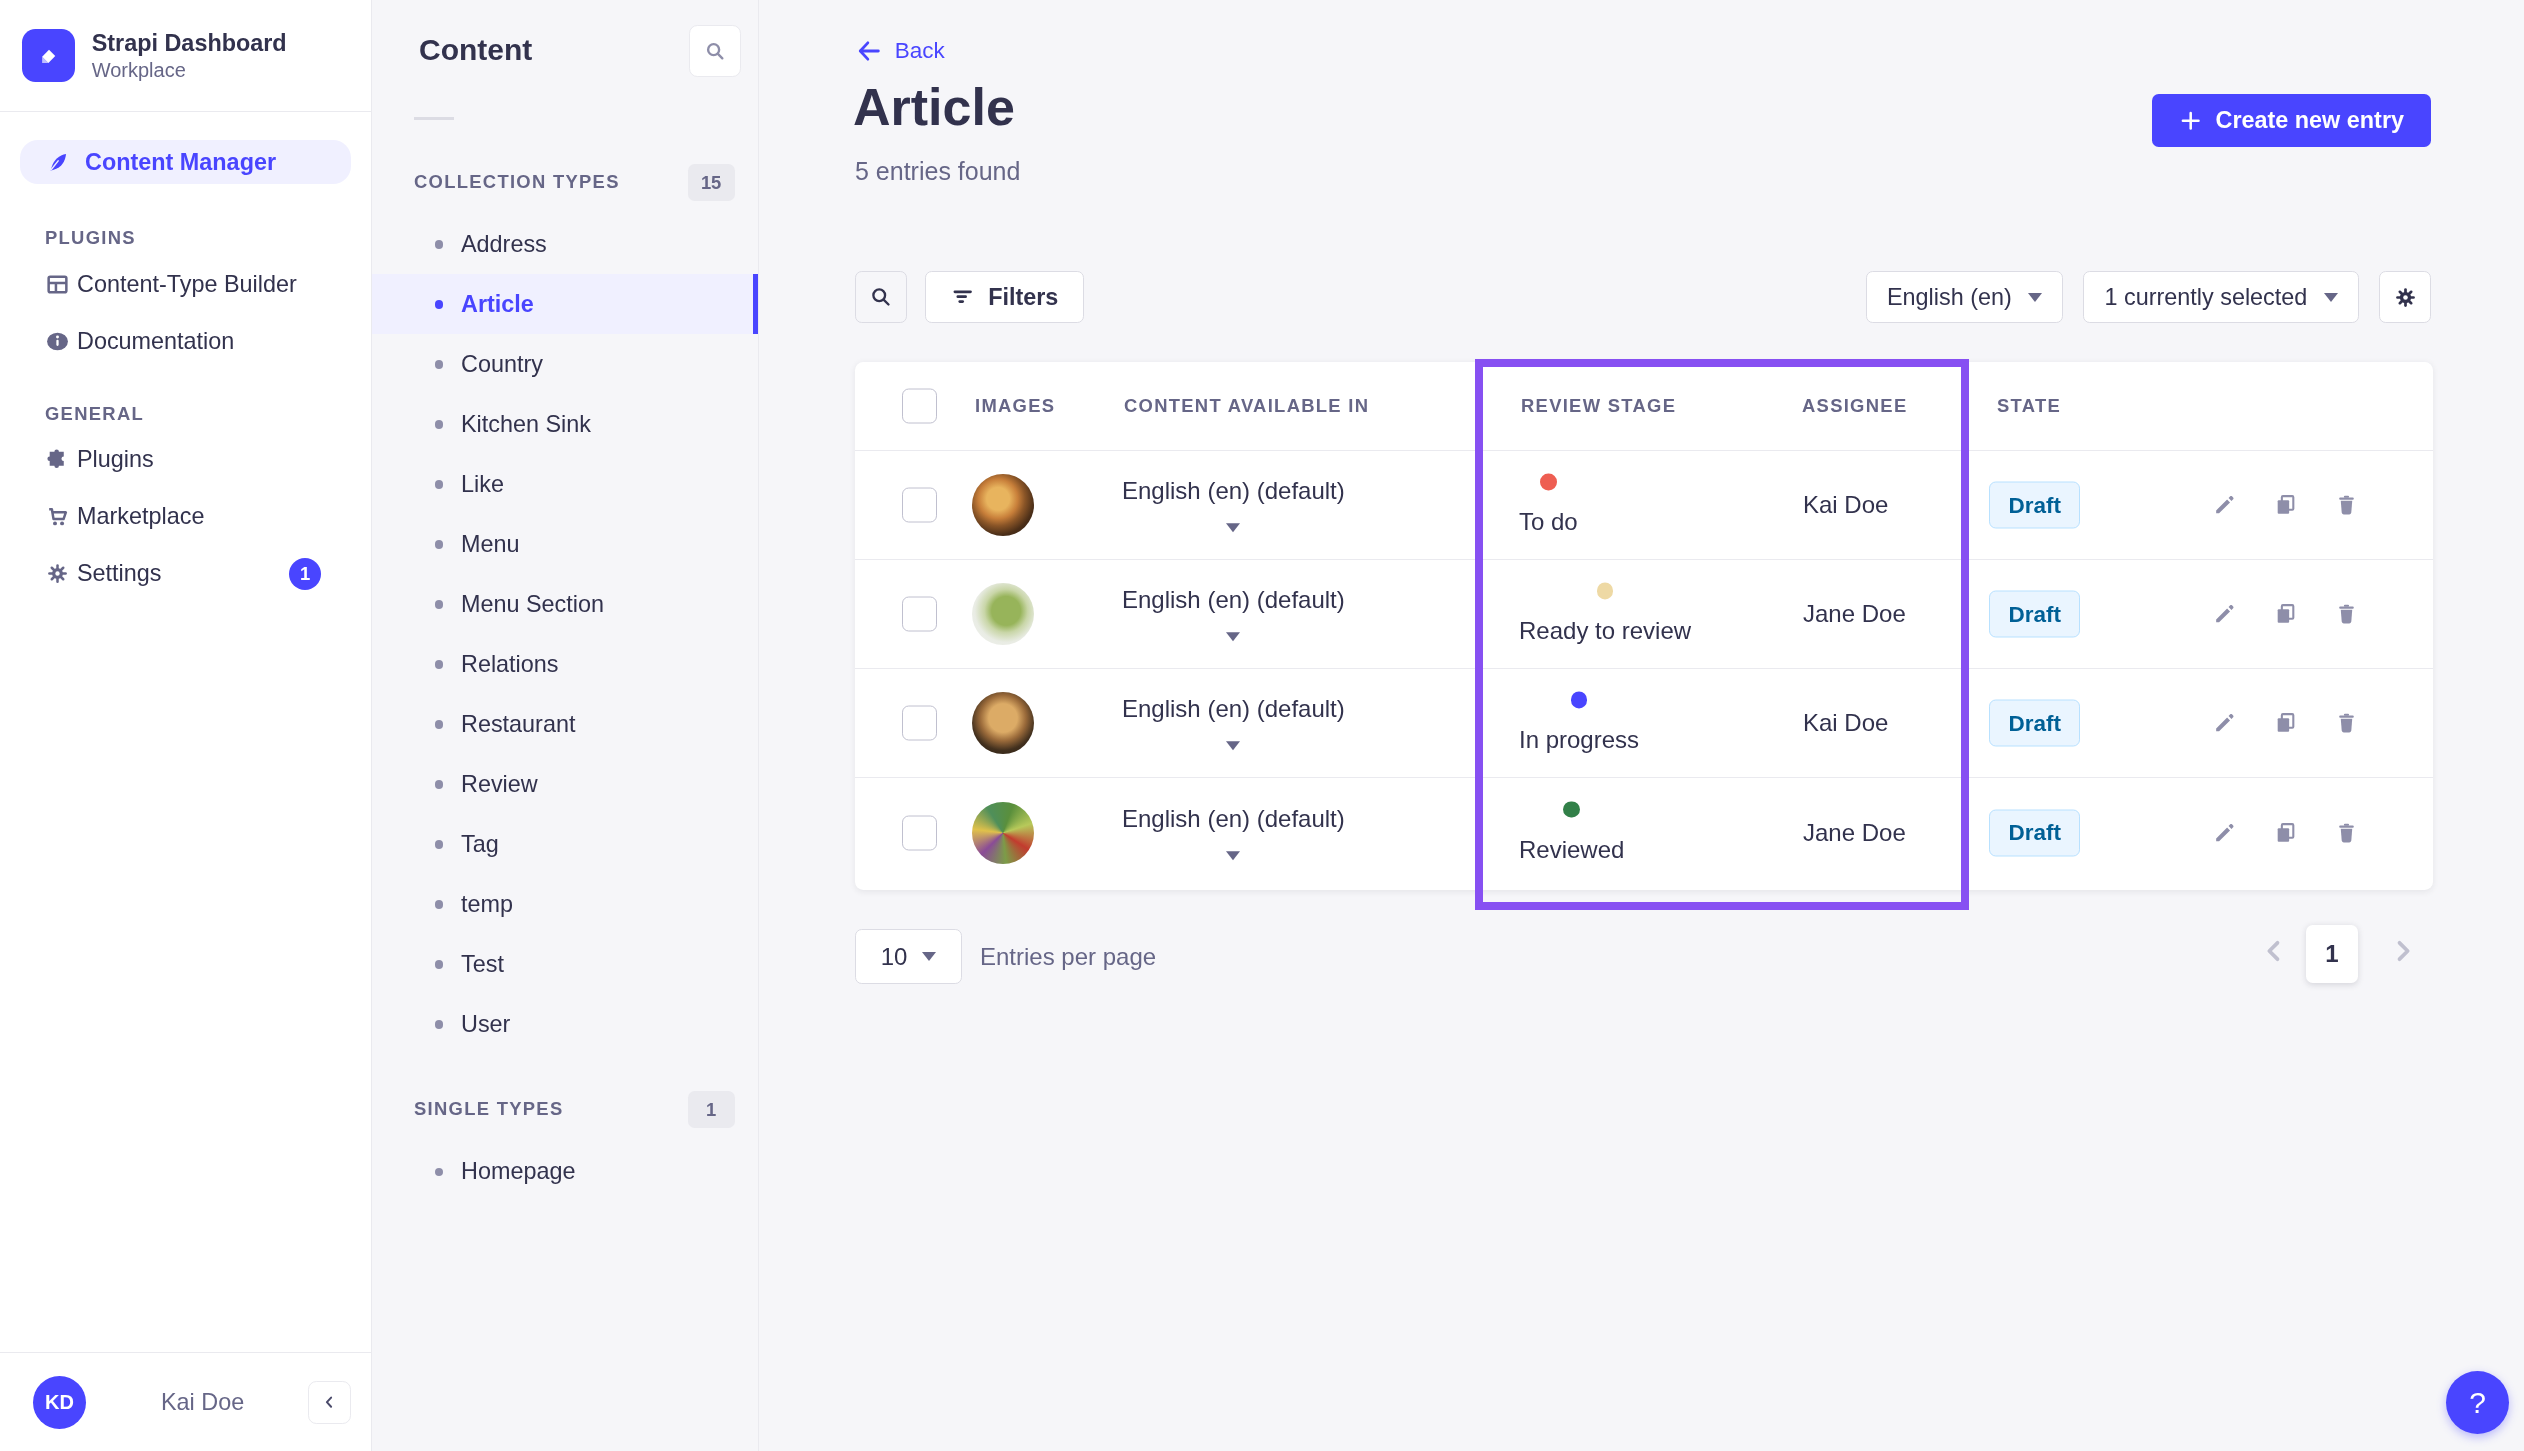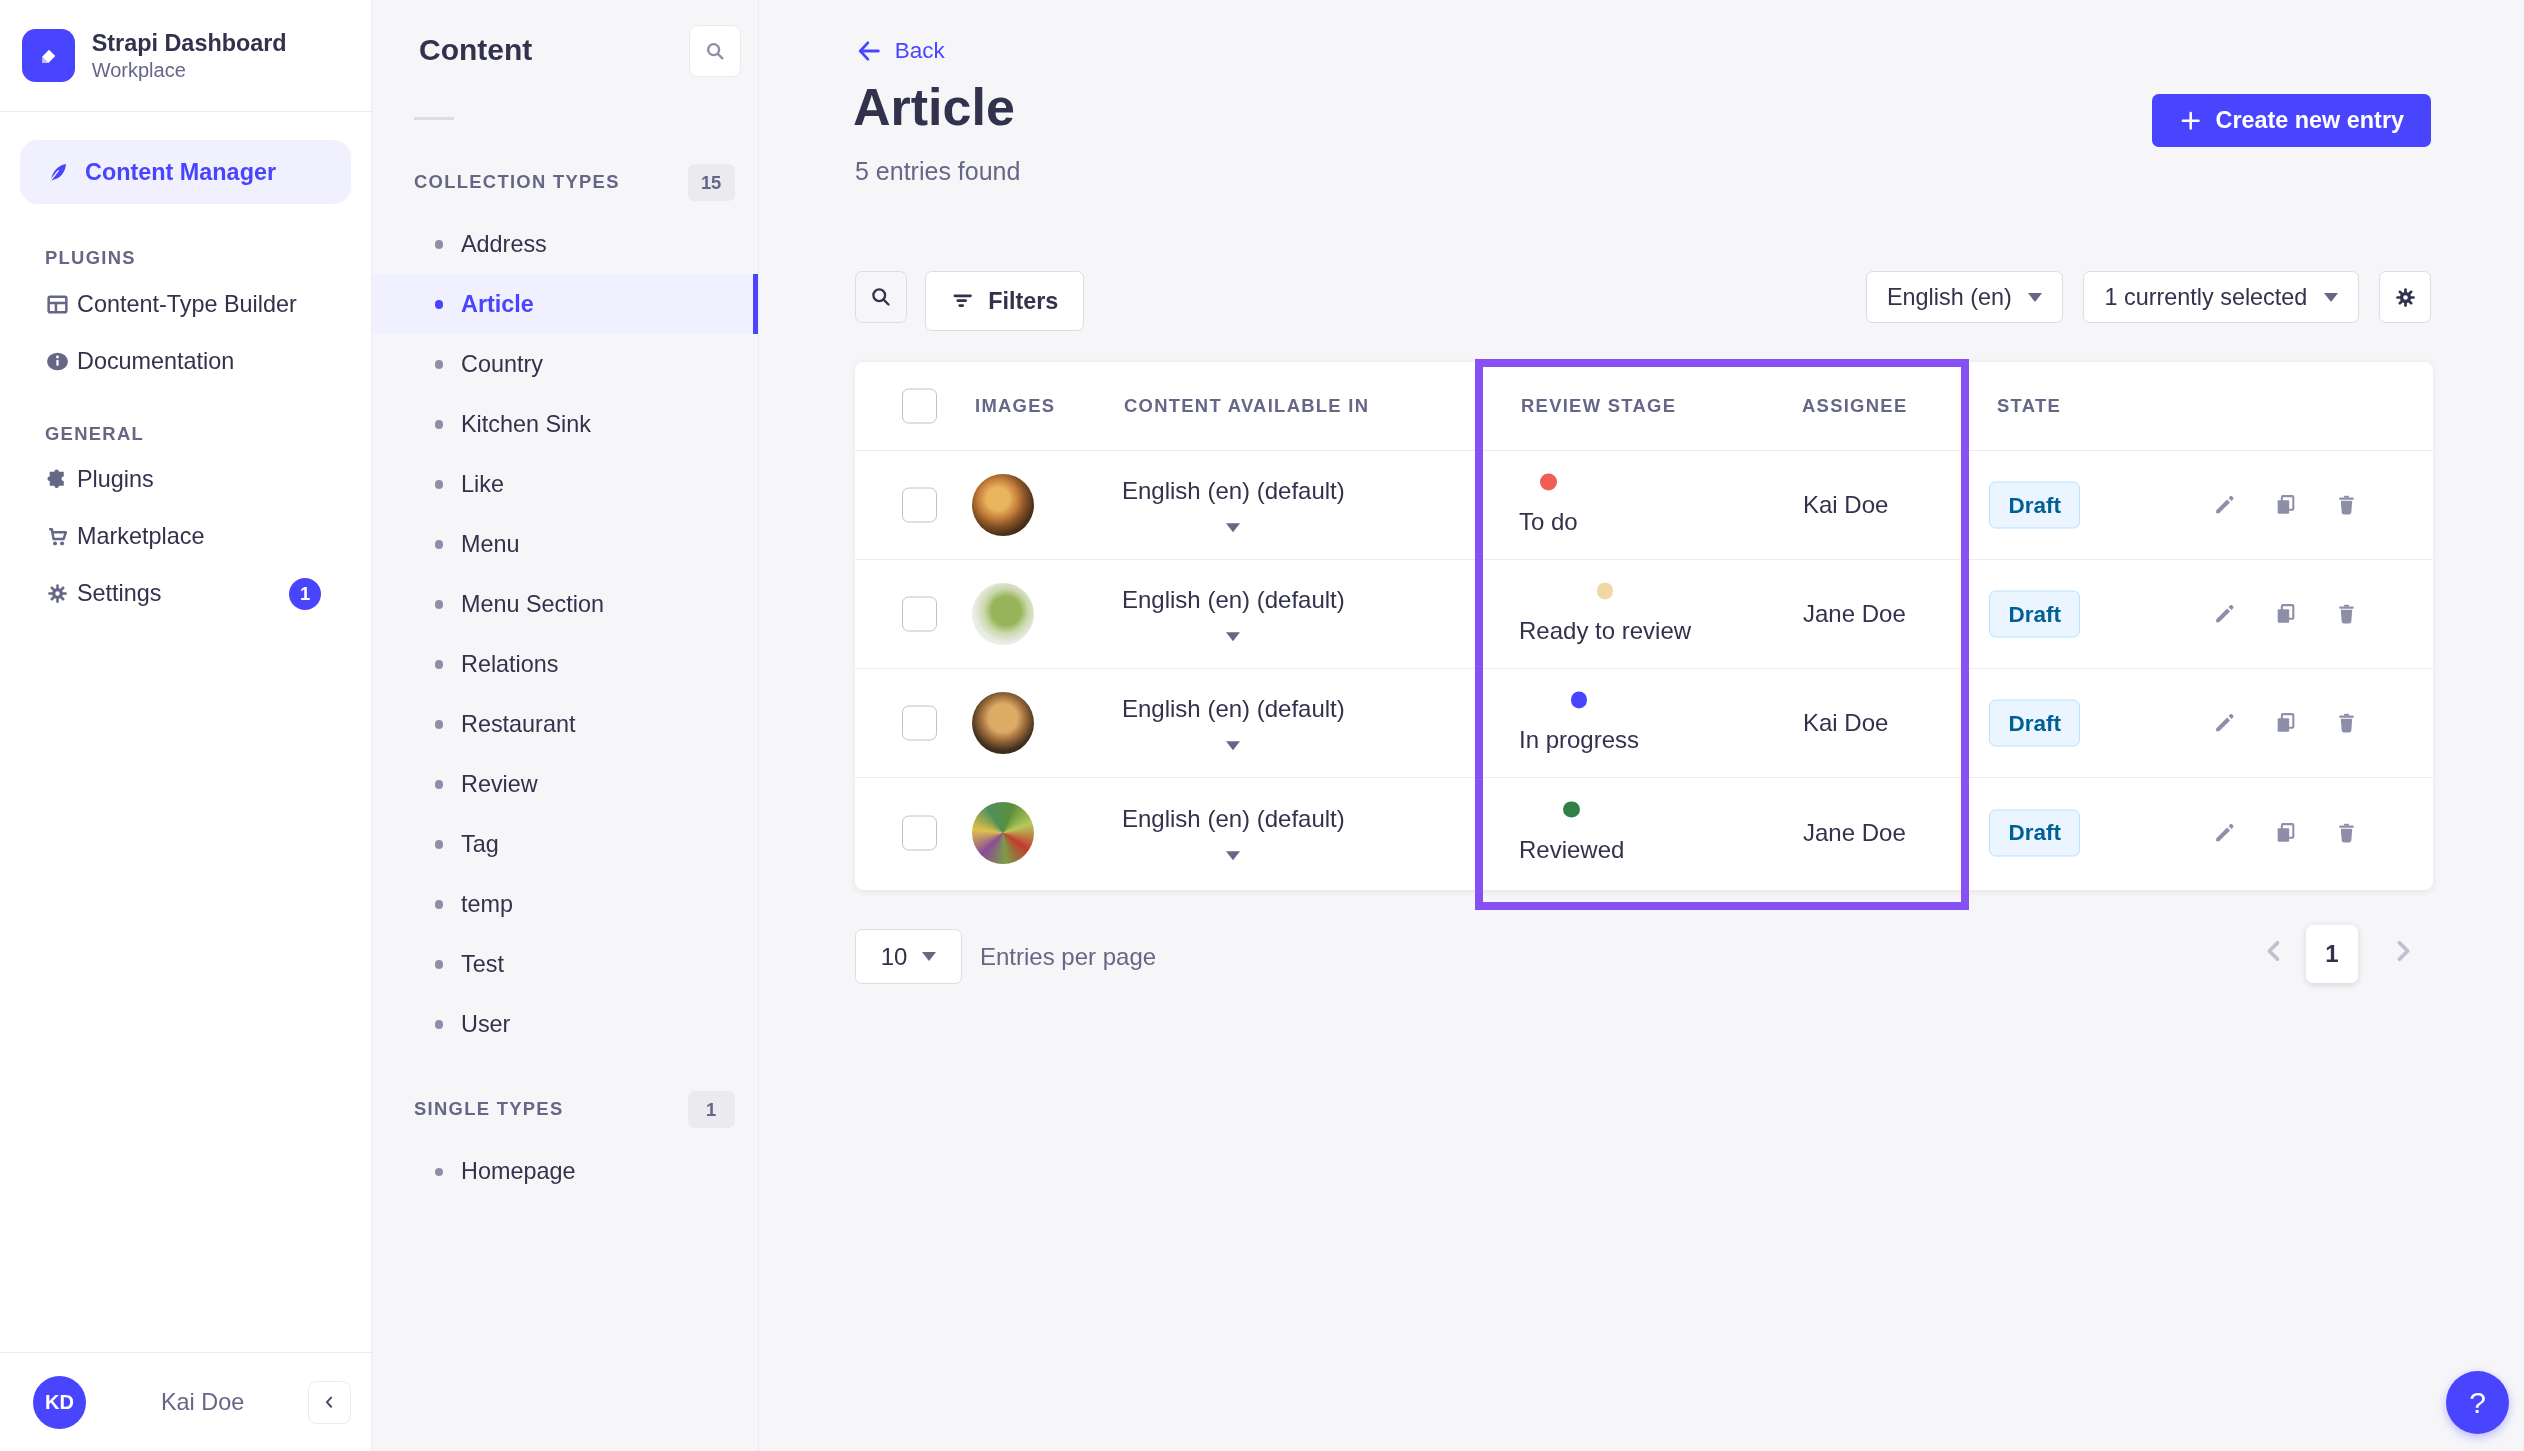--- a/index.html
+++ b/index.html
@@ -7,21 +7,21 @@
   body { font-family:"Liberation Sans", sans-serif; background:#f6f6f9; color:#32324d; }
   .app { position:relative; width:2525px; height:1451px; display:flex; }
 
   
   .sidebar1 { position:relative; width:372px; height:100%; background:#fff; border-right:1.7px solid #eaeaef; flex:none; }
   .brand { height:112px; border-bottom:1.7px solid #eaeaef; display:flex; align-items:center; padding:0 22px; gap:16.7px; }
   .brand-logo { width:53px; height:53px; border-radius:13.4px; background:#4945ff; display:flex; align-items:center; justify-content:center; flex:none; }
   .brand-text .t1 { font-size:23.4px; font-weight:700; color:#32324d; line-height:30px; }
   .brand-text .t2 { font-size:20px; color:#666687; line-height:25px; }
   .nav { padding:28px 20px 0 20px; }
-  .cm-item { height:64px; border-radius:18px; background:#f0f0ff; display:flex; align-items:center; gap:15px; padding:0 0 0 25px; cursor:pointer; }
+  .cm-item { height:44px; border-radius:18px; background:#f0f0ff; display:flex; align-items:center; gap:15px; padding:0 0 0 25px; cursor:pointer; }
   .cm-item span { color:#4945ff; font-size:23.4px; font-weight:600; }
   .side-section-label { margin:43px 0 6.7px 25px; font-size:18.4px; font-weight:700; letter-spacing:1.3px; color:#666687; }
   .side-item { height:57px; display:flex; align-items:center; gap:7px; padding-left:25px; position:relative; cursor:pointer; }
   .side-item span.lbl { font-size:23.4px; color:#32324d; }
   .side-badge { position:absolute; right:30px; top:50%; transform:translateY(-50%); min-width:32px; height:32px; border-radius:16.7px; background:#4945ff; color:#fff; font-size:18.4px; font-weight:700; display:flex; align-items:center; justify-content:center; padding:0 8.3px; }
   .side-footer { position:absolute; left:0; right:0; bottom:0; height:99px; border-top:1.7px solid #eaeaef; background:#fff; display:flex; align-items:center; padding:0 20px 0 33px; }
   .avatar { width:53px; height:53px; border-radius:50%; background:#4945ff; color:#fff; font-size:20px; font-weight:700; display:flex; align-items:center; justify-content:center; flex:none; }
   .footer-name { position:absolute; left:161px; font-size:23.4px; color:#666687; }
   .collapse-btn { position:absolute; right:20px; width:43px; height:43px; border-radius:8.3px; border:1.7px solid #eaeaef; background:#fff; display:flex; align-items:center; justify-content:center; cursor:pointer; }
 
@@ -45,21 +45,21 @@
 
   
   .main { position:relative; flex:1; height:100%; background:#f6f6f9; }
   .back-link { position:absolute; left:96px; top:37px; display:flex; align-items:center; gap:11.7px; color:#4945ff; font-size:22.5px; cursor:pointer; }
   .page-title { position:absolute; left:94px; top:77px; font-size:52px; font-weight:700; color:#32324d; }
   .page-subtitle { position:absolute; left:96px; top:157px; font-size:25px; color:#666687; }
   .create-btn { position:absolute; right:94px; top:94px; height:53px; background:#4945ff; border:none; border-radius:6.7px; color:#fff; font-size:23.4px; font-weight:600; font-family:inherit; display:flex; align-items:center; gap:13.4px; padding:0 27px; cursor:pointer; }
 
   .toolbar-left { position:absolute; left:96px; top:271px; display:flex; gap:18.4px; }
   .tool-search { width:52px; height:52px; border-radius:6.7px; border:1.7px solid #dcdce4; background:transparent; display:flex; align-items:center; justify-content:center; cursor:pointer; }
-  .filters-btn { height:60px; border-radius:6.7px; border:1.7px solid #dcdce4; background:#fff; display:flex; align-items:center; gap:13.4px; padding:0 25px; font-size:23.4px; font-weight:600; color:#32324d; font-family:inherit; cursor:pointer; }
+  .filters-btn { height:52px; border-radius:6.7px; border:1.7px solid #dcdce4; background:#fff; display:flex; align-items:center; gap:13.4px; padding:0 25px; font-size:23.4px; font-weight:600; color:#32324d; font-family:inherit; cursor:pointer; }
   .toolbar-right { position:absolute; right:94px; top:271px; display:flex; gap:20px; }
   .select-box { height:52px; border-radius:6.7px; border:1.7px solid #dcdce4; background:#fff; display:flex; align-items:center; gap:16.7px; padding:0 20px; font-size:23.4px; color:#32324d; cursor:pointer; }
   .caret { width:0; height:0; border-left:7.5px solid transparent; border-right:7.5px solid transparent; border-top:9.2px solid #666687; flex:none; }
   .gear-btn { width:52px; height:52px; border-radius:6.7px; border:1.7px solid #dcdce4; background:#fff; display:flex; align-items:center; justify-content:center; cursor:pointer; }
 
   
   .table-card { position:absolute; left:96px; top:362px; width:1578px; height:528px; background:#fff; border-radius:8.3px; box-shadow:0 1.7px 6.7px rgba(33,33,52,.08); }
   .thead { position:relative; height:89px; border-bottom:1.7px solid #eaeaef; }
   .th { position:absolute; top:50%; transform:translateY(-50%); font-size:18.4px; font-weight:700; letter-spacing:1.3px; color:#666687; }
   .trow { position:relative; height:109px; border-bottom:1.7px solid #eaeaef; }

